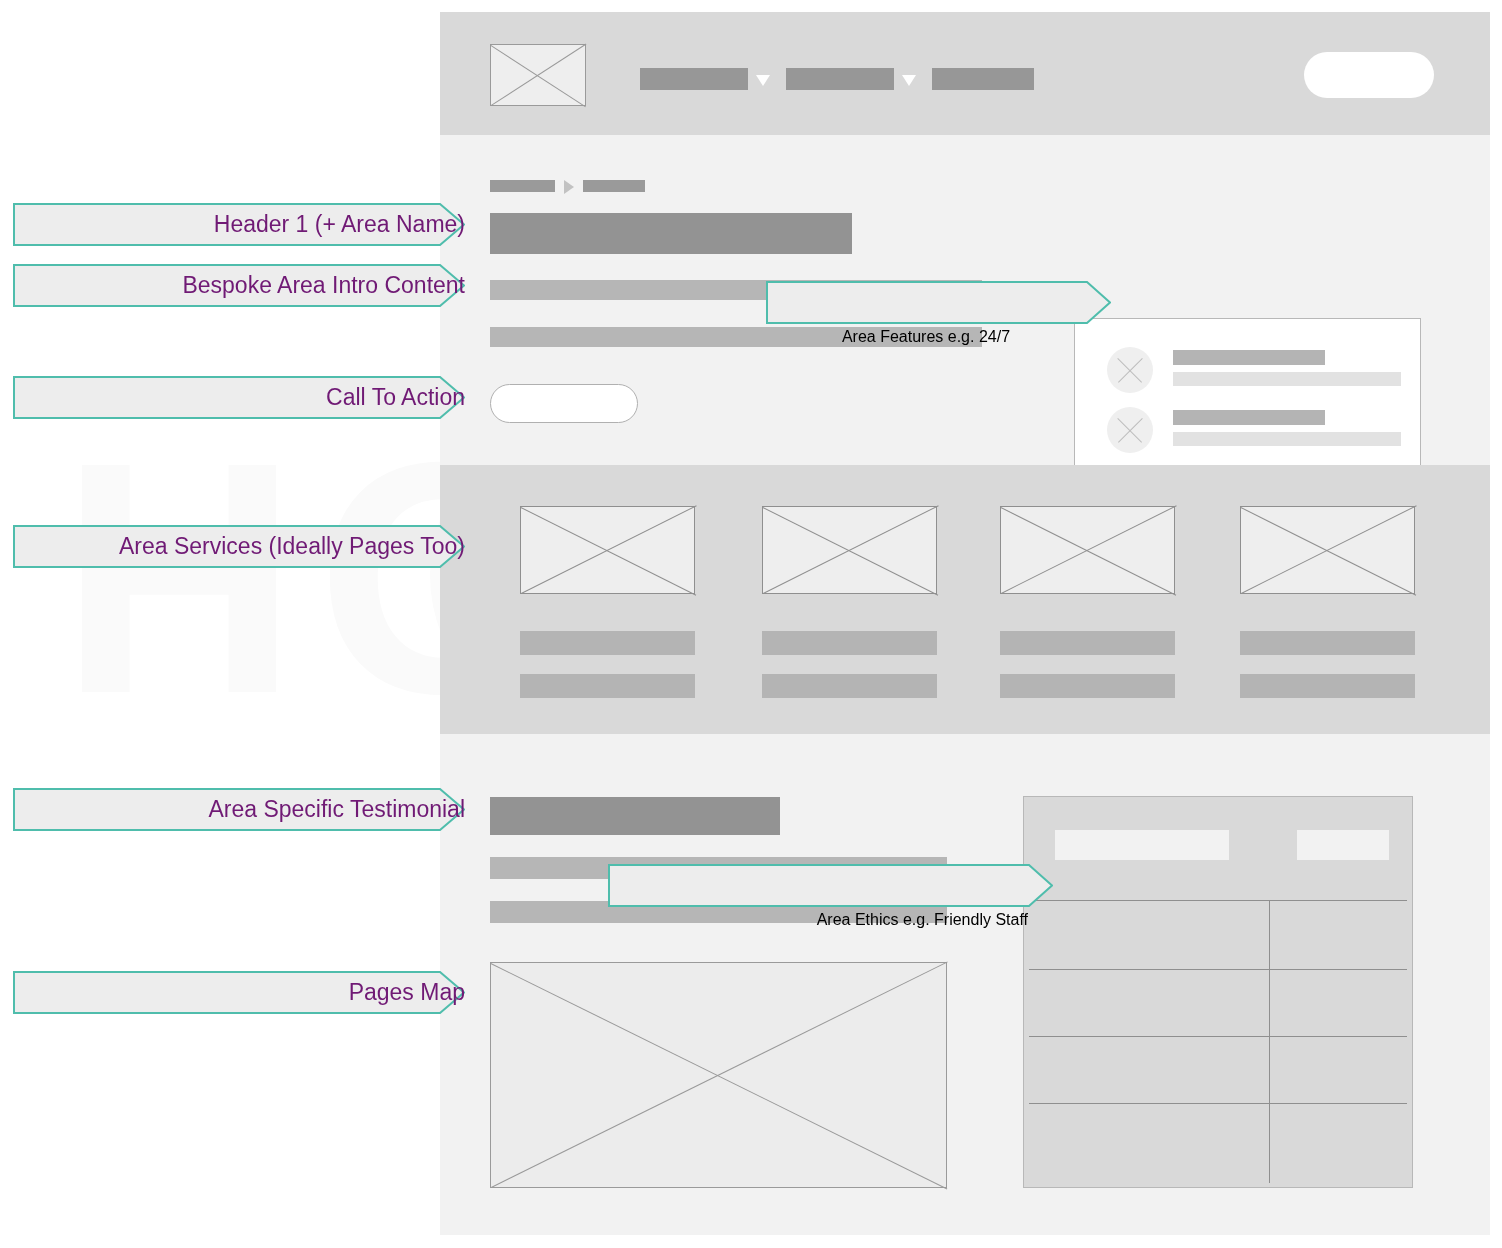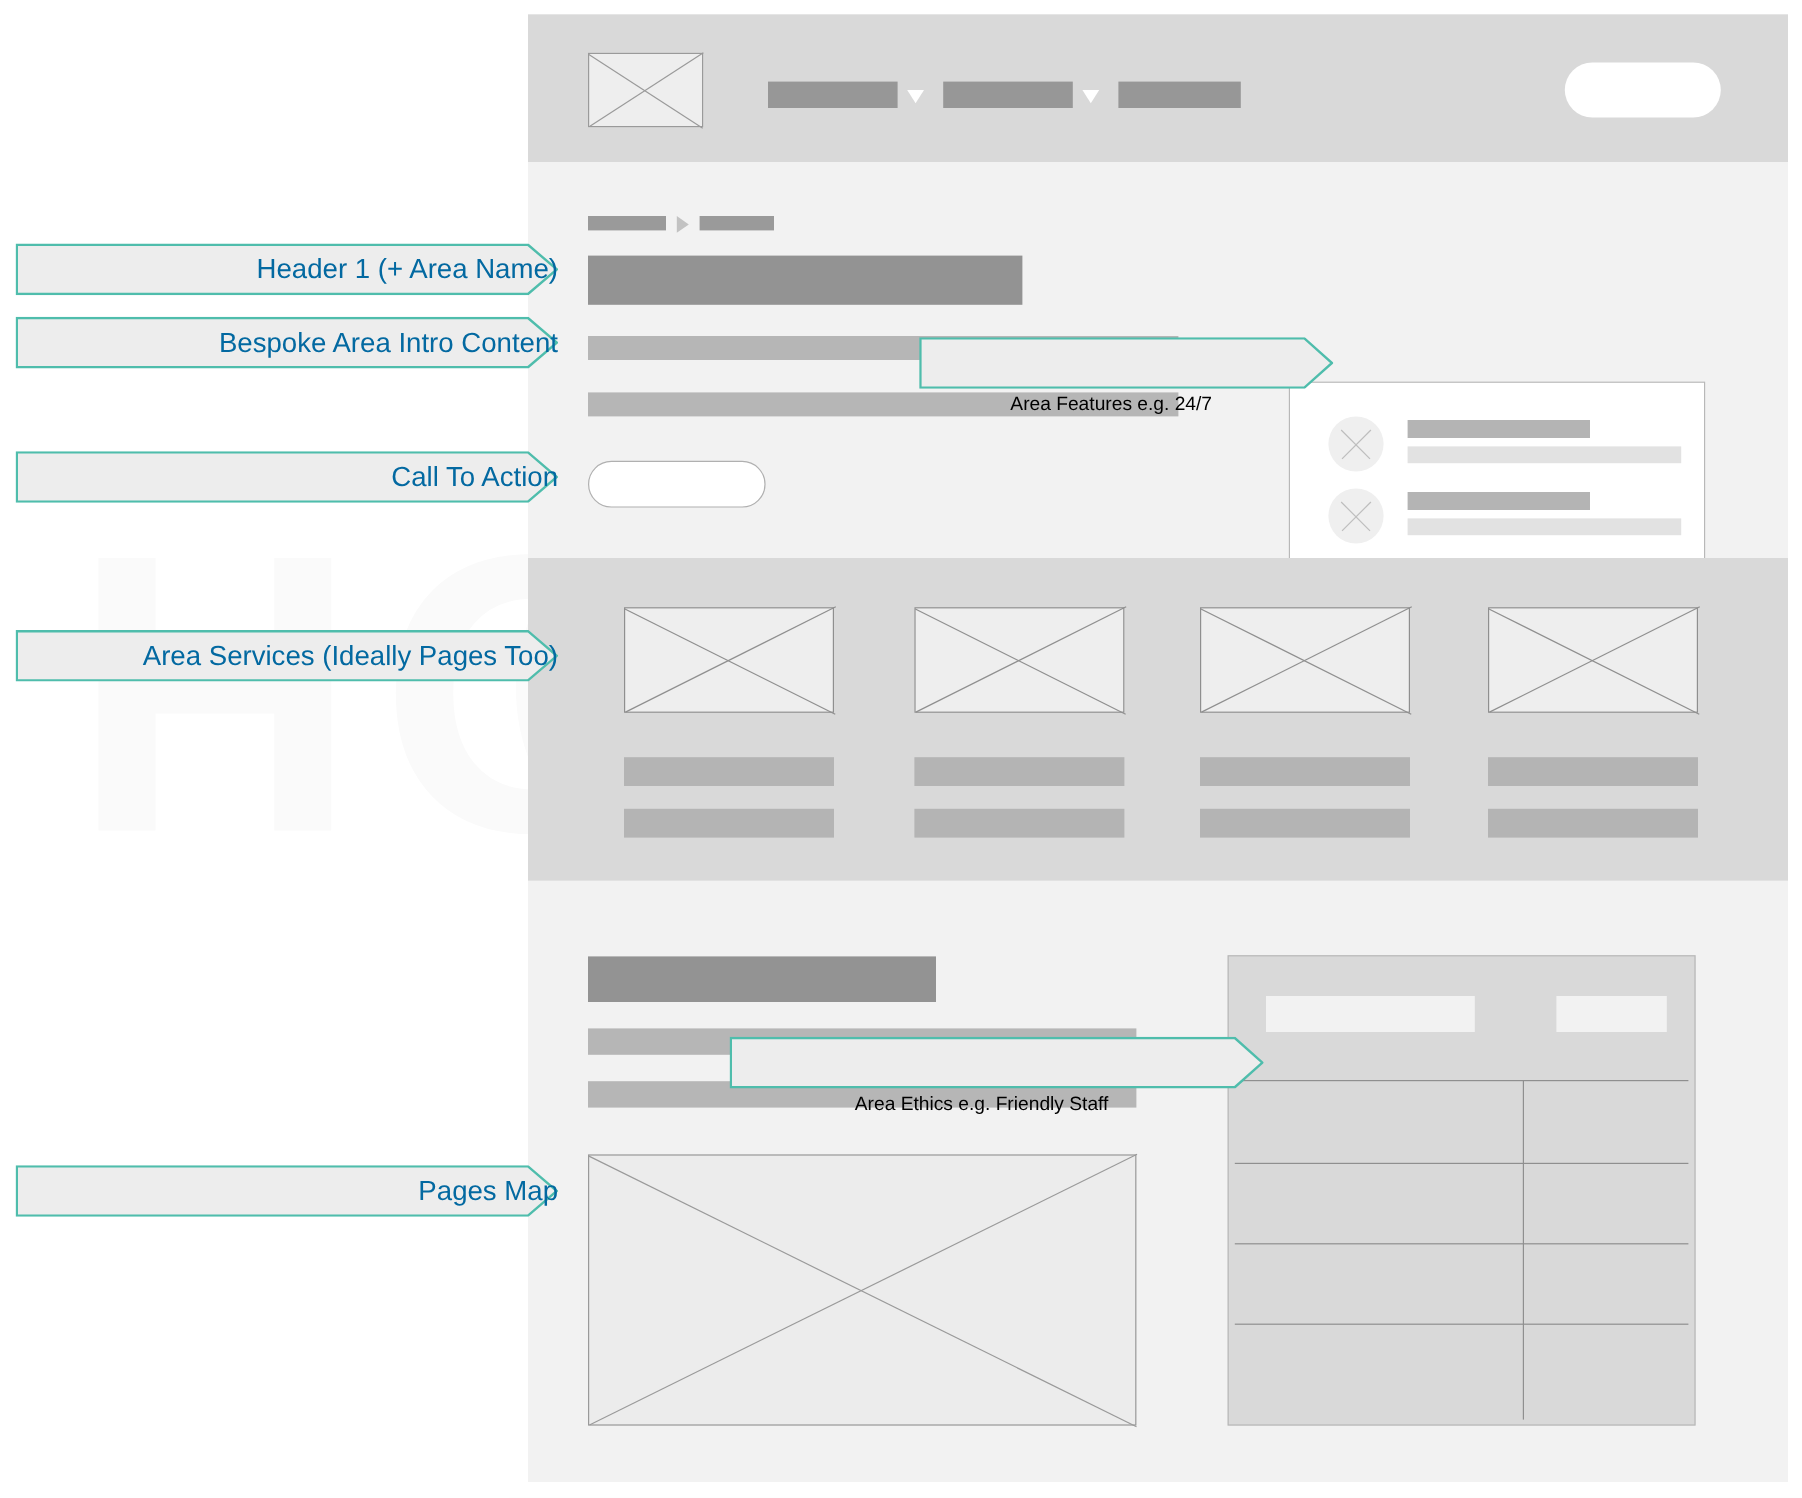--- a/index.html
+++ b/index.html
@@ -295,21 +295,21 @@
     left: 0; top: 0;
     width: 100%; height: 100%;
   }
   .ann .ann-text {
     position: absolute;
     left: 0;
     top: 0;
     height: 43px;
     line-height: 43px;
     font-size: 23px;
-    color: #0369a1;
+    color: #701a75;
     white-space: nowrap;
   }
   .ann.right .ann-text { right: 38px; text-align: right; }
 
   
   .callout { position: absolute; height: 43px; z-index: 6; padding-left: 14px; }
   .callout .ann-text { left: 26px; }
 </style>
 </head>
 <body>
@@ -459,35 +459,41 @@
     <div class="ann-text" style="width:452px;">Call To Action</div>
   </div>
 
   <div class="ann right" style="left:13px; top:525px; width:452px;">
     <svg class="ann-shape" viewBox="0 0 452 43" preserveAspectRatio="none">
       <polygon points="1,1 427,1 451,21.5 427,42 1,42" fill="#ededed" stroke="#4fbdac" stroke-width="2"></polygon>
     </svg>
     <div class="ann-text" style="width:452px;">Area Services (Ideally Pages Too)</div>
   </div>
 
+  <div class="ann right" style="left:13px; top:788px; width:452px;">
+    <svg class="ann-shape" viewBox="0 0 452 43" preserveAspectRatio="none">
+      <polygon points="1,1 427,1 451,21.5 427,42 1,42" fill="#ededed" stroke="#4fbdac" stroke-width="2"></polygon>
+    </svg>
+    <div class="ann-text" style="width:452px;">Area Specific Testimonial</div>
+  </div>
 
   <div class="ann right" style="left:13px; top:971px; width:452px;">
     <svg class="ann-shape" viewBox="0 0 452 43" preserveAspectRatio="none">
       <polygon points="1,1 427,1 451,21.5 427,42 1,42" fill="#ededed" stroke="#4fbdac" stroke-width="2"></polygon>
     </svg>
     <div class="ann-text" style="width:452px;">Pages Map</div>
   </div>
 
   <div class="callout" style="left:752px; top:281px; width:345px;">
     <svg class="ann-shape" viewBox="0 0 345 43" preserveAspectRatio="none">
       <polygon points="1,1 321,1 344,21.5 321,42 1,42" fill="#ededed" stroke="#4fbdac" stroke-width="2"></polygon>
     </svg>
     <div class="ann-text" style="width:320px; text-align:center; left:0;">Area Features e.g. 24/7</div>
   </div>
 
   <div class="callout" style="left:594px; top:864px; width:445px;">
     <svg class="ann-shape" viewBox="0 0 445 43" preserveAspectRatio="none">
       <polygon points="1,1 421,1 444,21.5 421,42 1,42" fill="#ededed" stroke="#4fbdac" stroke-width="2"></polygon>
     </svg>
-    <div class="ann-text" style="width:420px; text-align:center; left:0;">Area Ethics e.g. Friendly Staff</div>
+    <div class="ann-text" style="width:420px; text-align:right; left:0;">Area Ethics e.g. Friendly Staff</div>
   </div>
 
 </div>
 
 </body></html>

